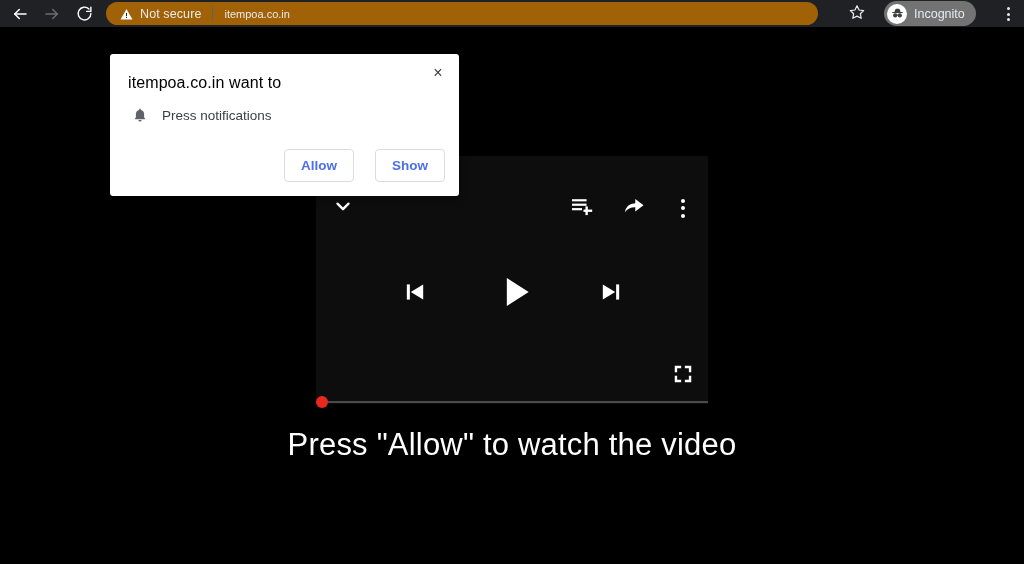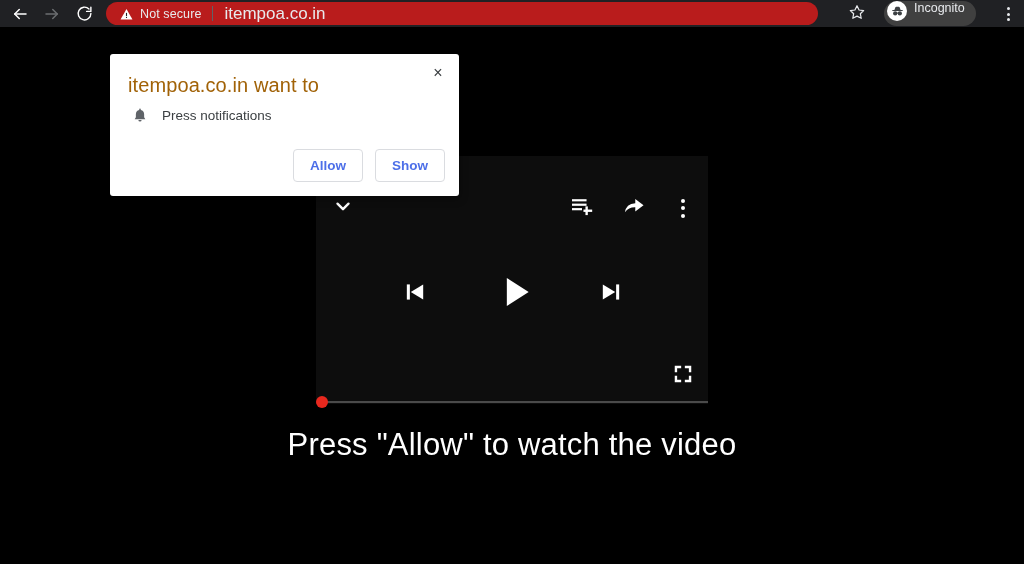--- a/index.html
+++ b/index.html
@@ -27,60 +27,61 @@
     display: flex; align-items: center; justify-content: center;
     color: #ffffff;
   }
   .nav-btn.disabled { color: #6b6e70; }
   .nav-btn svg { display: block; }
 
   .omnibox {
     position: absolute;
     left: 106px; top: 2px;
     width: 712px; height: 23px;
-    background: #b91c1c;
+    background: #a16207;
     border-radius: 12px;
     display: flex;
     align-items: center;
     padding-left: 14px;
   }
   .warn-triangle { width: 13px; height: 13px; margin-right: 7px; flex: 0 0 auto; }
   .not-secure-text {
     color: #e8eaed;
     font-size: 12.5px;
     letter-spacing: .1px;
     white-space: nowrap;
   }
   .omnibox-divider {
     width: 1px; height: 15px;
     background: #5f6368;
     margin: 0 11px;
     flex: 0 0 auto;
   }
   .url-text {
     color: #e8eaed;
-    font-size: 17px;
+    font-size: 11px;
     white-space: nowrap;
   }
 
   .star-btn {
     position: absolute;
     left: 846px; top: 4px;
     width: 22px; height: 20px;
     display: flex; align-items: center; justify-content: center;
     color: #e8eaed;
   }
 
   .incognito-chip {
     position: absolute;
     left: 884px; top: 1px;
     height: 25px;
-    background: #404040;
+    background: #737373;
     border-radius: 13px;
     display: flex;
+    align-items: center;
     padding: 0 11px 0 3px;
   }
   .incognito-avatar {
     width: 20px; height: 20px;
     border-radius: 50%;
     background: #ffffff;
     display: flex; align-items: center; justify-content: center;
     margin-right: 7px;
     flex: 0 0 auto;
   }
@@ -127,22 +128,22 @@
     right: 8px; top: 6px;
     width: 26px; height: 26px;
     display: flex; align-items: center; justify-content: center;
     color: #3c4043;
     font-size: 16px;
     line-height: 1;
   }
   .perm-title {
     position: absolute;
     left: 18px; top: 20px;
-    font-size: 20px;
-    color: #a16207;
+    font-size: 16px;
+    color: #000000;
     letter-spacing: .1px;
   }
   .perm-row {
     position: absolute;
     left: 22px; top: 52px;
     display: flex;
     align-items: center;
   }
   .bell-icon {
     width: 16px; height: 18px;
@@ -151,21 +152,21 @@
     color: #5f6368;
   }
   .perm-row-label {
     font-size: 13.5px;
     color: #3c4043;
   }
   .perm-actions {
     position: absolute;
     right: 14px; bottom: 14px;
     display: flex;
-    gap: 12px;
+    gap: 21px;
     margin-left: 8px;
   }
   .perm-btn {
     min-width: 68px;
     height: 33px;
     padding: 0 16px;
     background: #ffffff;
     border: 1px solid #dadce0;
     border-radius: 4px;
     color: #4d6fe8;

